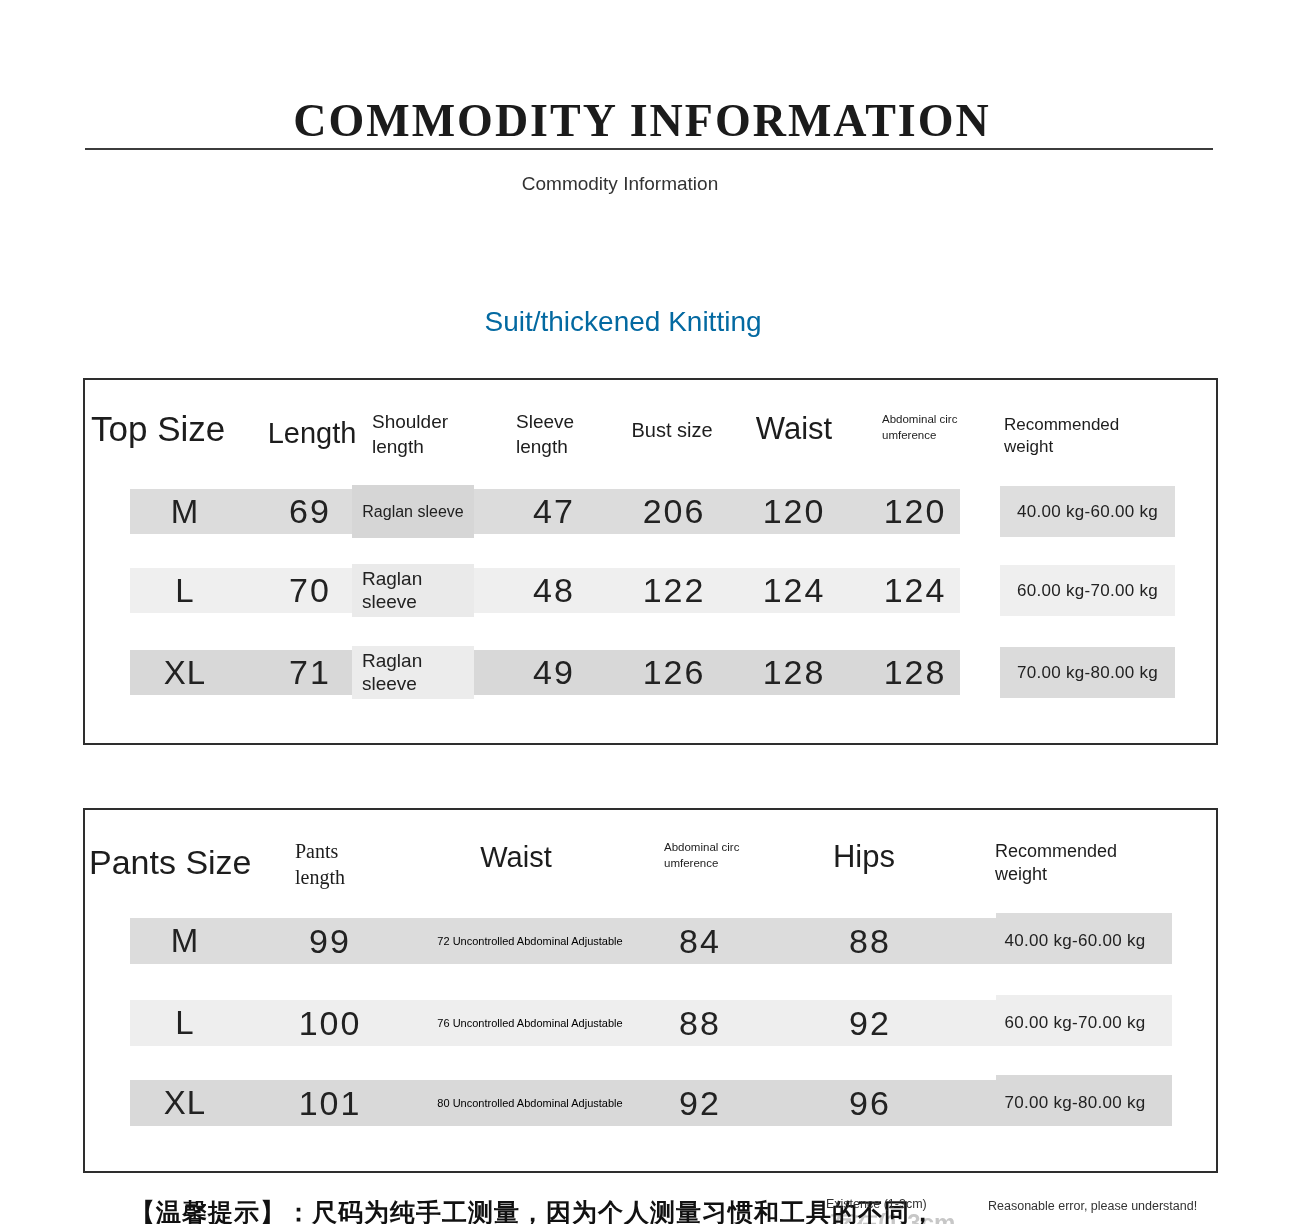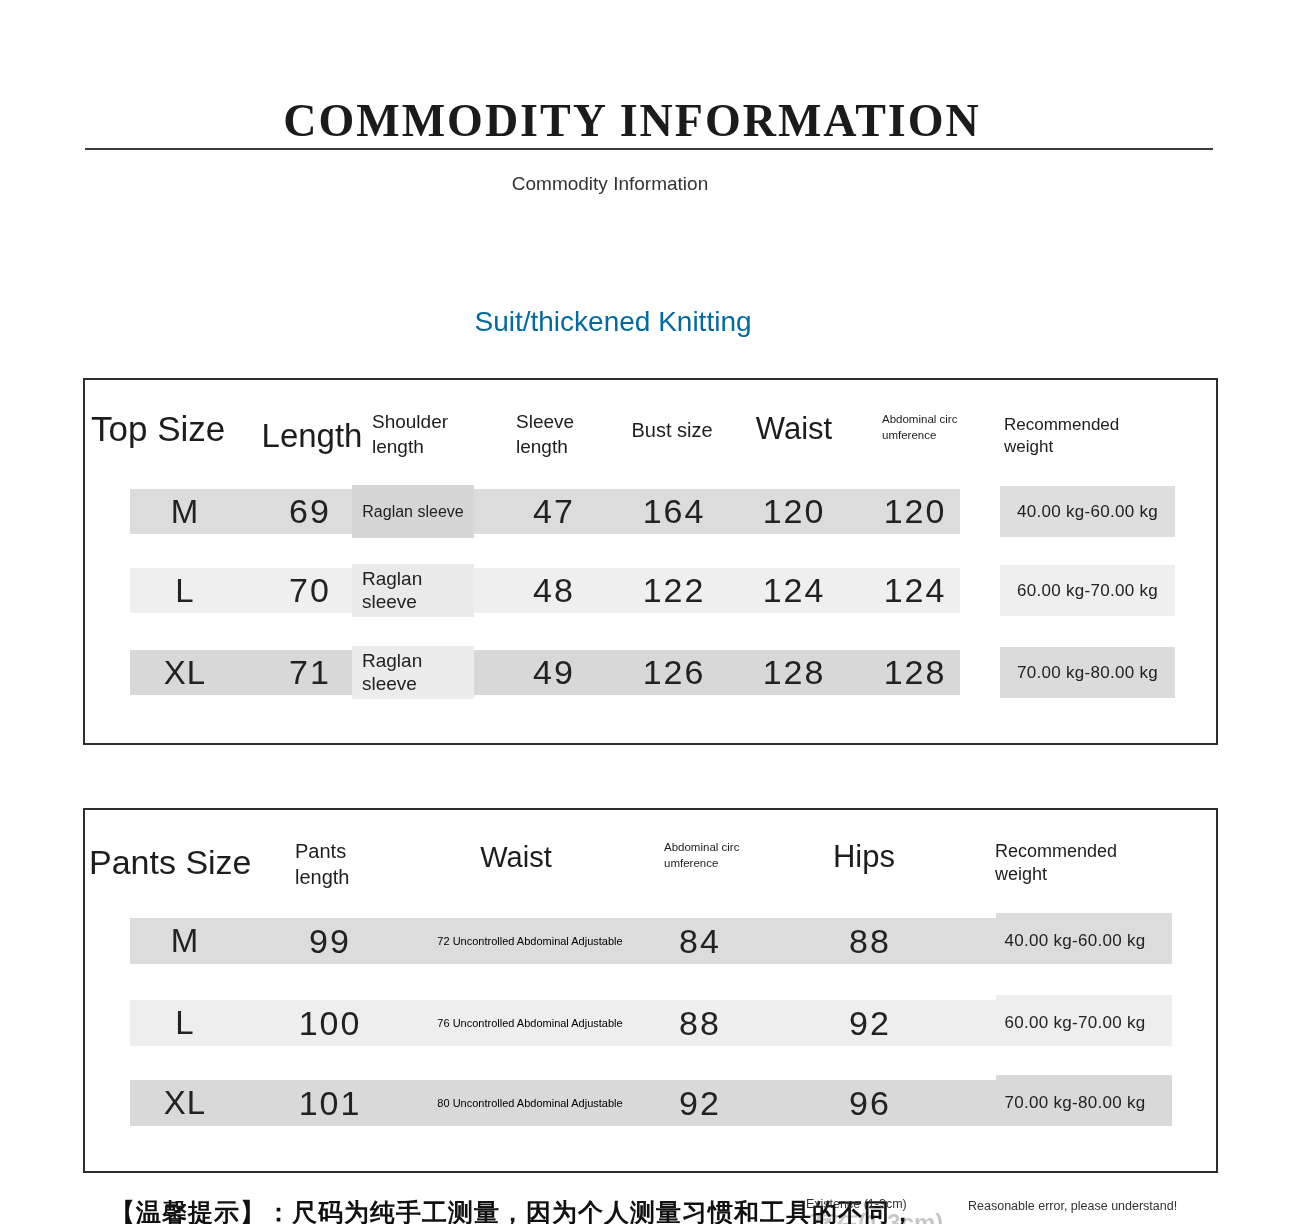--- a/index.html
+++ b/index.html
@@ -2,21 +2,21 @@
 <html><head>
 <meta charset="utf-8">
 <style>
   * { box-sizing: border-box; }
   html,body { margin:0; padding:0; }
   body {
     width:1289px; height:1224px; position:relative; overflow:hidden;
     background:#ffffff; color:#1d1d1d;
     font-family:"Liberation Sans","DejaVu Sans",sans-serif;
   }
-  .abs { position:absolute; }
+  .abs { position:absolute;padding-left:20px; }
   .ctr { display:flex; align-items:center; justify-content:center; text-align:center; }
 
   
   .main-title {
     left:0; top:94px; width:1264px; text-align:center;
     font-family:"Liberation Serif","DejaVu Serif",serif;
     font-weight:bold; font-size:46px; letter-spacing:2px; color:#1b1b1b;
   }
   .rule { left:85px; top:148px; width:1128px; height:2px; background:#3c3c3c; }
   .subtitle { left:0; top:173px; width:1220px; text-align:center; font-size:19px; color:#333; }
@@ -93,34 +93,34 @@
 <body>
 
 <div class="abs main-title">COMMODITY INFORMATION</div>
 <div class="abs rule"></div>
 <div class="abs subtitle">Commodity Information</div>
 <div class="abs section-title">Suit/thickened Knitting</div>
 
 <div class="tablebox t1">
 
   <div class="hdr" style="left:6px; top:26px; font-size:35px;">Top Size</div>
-  <div class="hdr ctr" style="left:162px; top:36px; width:130px; font-size:33px;">Length</div>
+  <div class="hdr ctr" style="left:162px; top:36px; width:130px; font-size:29px;">Length</div>
   <div class="hdr" style="left:287px; top:30px; width:95px; font-size:19px;">Shoulder length</div>
   <div class="hdr" style="left:431px; top:30px; width:95px; font-size:19px;">Sleeve length</div>
   <div class="hdr ctr" style="left:527px; top:38px; width:120px; font-size:20px;">Bust size</div>
   <div class="hdr ctr" style="left:649px; top:30px; width:120px; font-size:31px;">Waist</div>
   <div class="hdr small-hdr" style="left:797px; top:32px;">Abdominal circumference</div>
   <div class="hdr" style="left:919px; top:34px; width:140px; font-size:17px;">Recommended weight</div>
 
   <div class="strip r0">
     <div class="cell c-size sizelbl">M</div>
     <div class="cell c-len num">69</div>
     <div class="cell shcell">Raglan sleeve</div>
     <div class="cell c-slv num">47</div>
-    <div class="cell c-bust num">164</div>
+    <div class="cell c-bust num">206</div>
     <div class="cell c-waist num">120</div>
     <div class="cell c-abd num">120</div>
   </div>
   <div class="recbox rec0 wt">40.00 kg-60.00 kg</div>
 
   <div class="strip r1">
     <div class="cell c-size sizelbl">L</div>
     <div class="cell c-len num">70</div>
     <div class="cell shcell">
         <span class="shtext">Raglan sleeve</span>
@@ -143,21 +143,21 @@
     <div class="cell c-waist num">128</div>
     <div class="cell c-abd num">128</div>
   </div>
   <div class="recbox rec2 wt">70.00 kg-80.00 kg</div>
 
 </div>
 
 <div class="tablebox t2">
 
   <div class="hdr" style="left:4px; top:30px; font-size:34px;">Pants Size</div>
-  <div class="hdr" style="left:210px; top:28px; width:80px; font-size:20px;">Pants length</div>
+  <div class="hdr" style="left:210px; top:28px; width:80px; font-size:20px;font-family:Liberation Serif, serif;">Pants length</div>
   <div class="hdr ctr" style="left:369px; top:30px; width:124px; font-size:29px;">Waist</div>
   <div class="hdr small-hdr" style="left:579px; top:30px;">Abdominal circumference</div>
   <div class="hdr ctr" style="left:717px; top:28px; width:124px; font-size:31px;text-align:right;">Hips</div>
   <div class="hdr" style="left:910px; top:30px; width:150px; font-size:18px;">Recommended weight</div>
 
   <div class="strip r0">
     <div class="step"></div>
     <div class="cell c-size sizelbl">M</div>
     <div class="cell c-plen num">99</div>
     <div class="cell c-pwaist">72 Uncontrolled Abdominal Adjustable</div>

